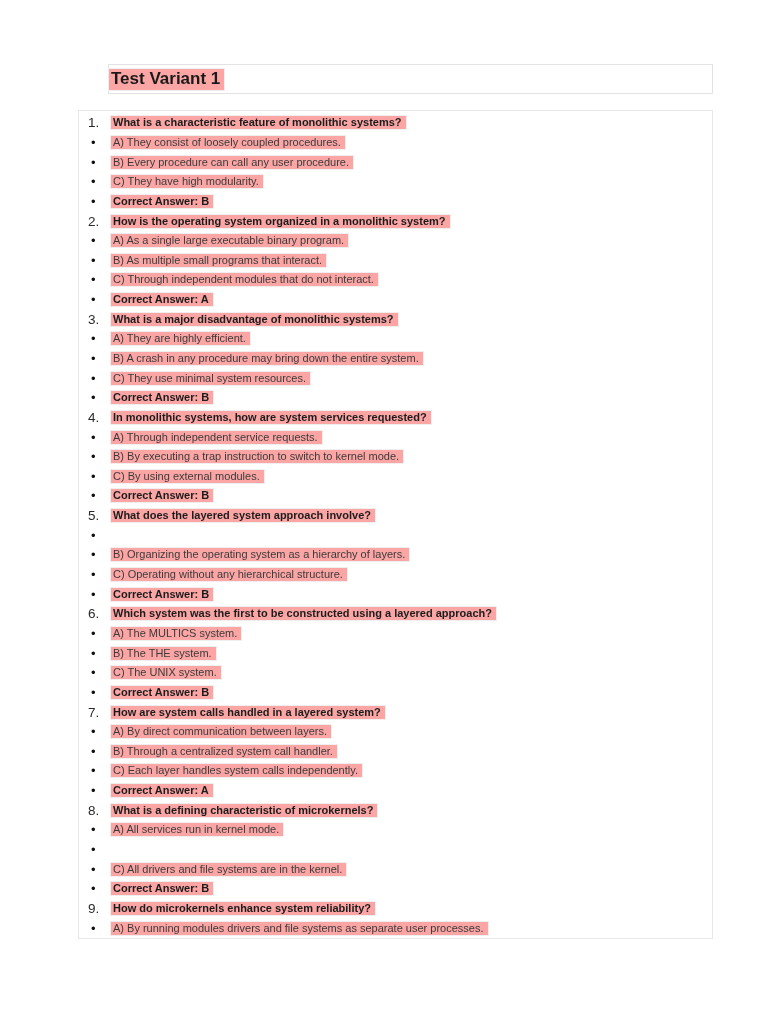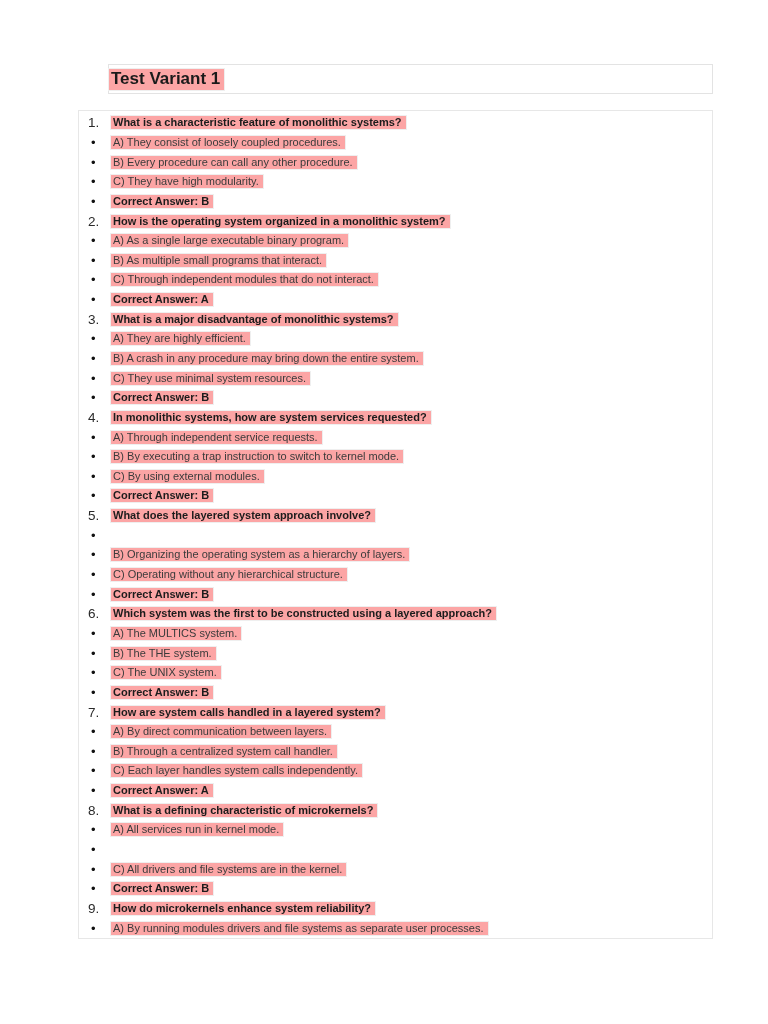--- a/index.html
+++ b/index.html
@@ -79,21 +79,21 @@
       <div class="line">
     <span class="marker num">1.</span>
     <span class="text hl q-text">What is a characteristic feature of monolithic systems?</span>
   </div>
       <div class="line">
     <span class="marker bullet">•</span>
     <span class="text hl o-text">A) They consist of loosely coupled procedures.</span>
   </div>
       <div class="line">
     <span class="marker bullet">•</span>
-    <span class="text hl o-text">B) Every procedure can call any other procedure.</span>
+    <span class="text hl o-text">B) Every procedure can call any user procedure.</span>
   </div>
       <div class="line">
     <span class="marker bullet">•</span>
     <span class="text hl o-text">C) They have high modularity.</span>
   </div>
       <div class="line">
     <span class="marker bullet">•</span>
     <span class="text hl a-text">Correct Answer: B</span>
   </div>
       <div class="line">

